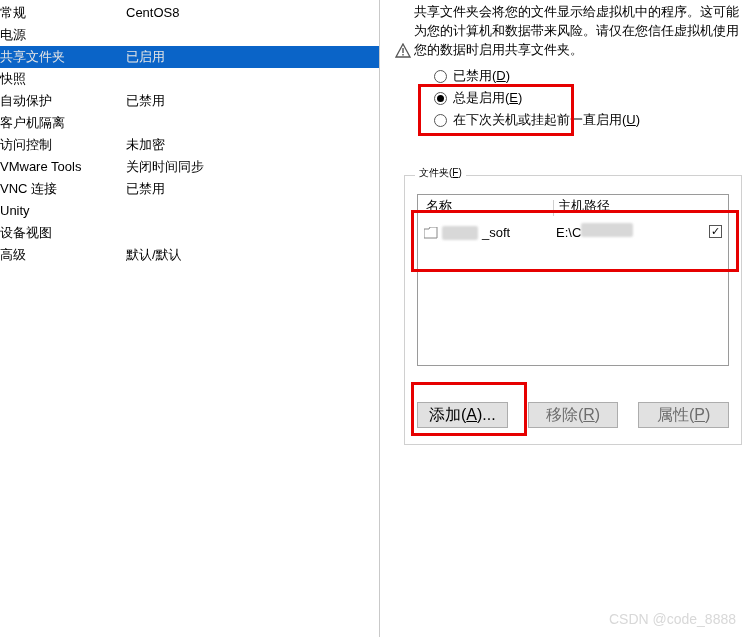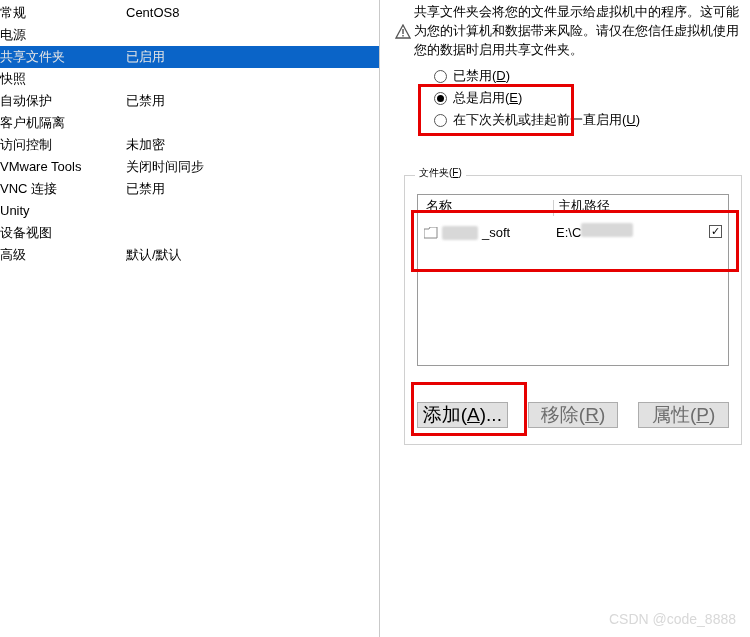--- a/index.html
+++ b/index.html
@@ -3,21 +3,21 @@
 <meta charset="utf-8">
 <style>
   html,body{margin:0;padding:0;font-family:"Microsoft YaHei","SimSun",Arial,sans-serif;font-size:13px;color:#000;background:#fff;}
   .wrap{position:relative;width:750px;height:637px;overflow:hidden;}
   .left-panel{position:absolute;left:0;top:0;width:380px;height:637px;border-right:1px solid #c9c9c9;box-sizing:border-box;padding-top:2px;}
   .nav-row{display:flex;align-items:center;height:22px;line-height:22px;}
   .nav-row .c1{width:126px;padding-left:0;}
   .nav-row .c2{flex:1;}
   .nav-row.selected{background:#0a64c8;color:#e5e5e5;}
   .right-panel{position:absolute;left:394px;top:0;right:0;height:637px;}
-  .info-row{display:flex;align-items:center;padding-top:2px;}
+  .info-row{display:flex;align-items:flex-end;padding-top:2px;}
   .warn-icon{width:18px;flex:none;display:flex;justify-content:center;padding-top:2px;}
   .info-text{flex:1;padding-left:2px;line-height:19px;padding-right:10px;}
   .radio-group{margin-left:40px;margin-top:6px;}
   .radio-item{display:flex;align-items:center;height:22px;position:relative;}
   .radio-circle{width:13px;height:13px;border:1px solid #555;border-radius:50%;margin-right:6px;display:flex;align-items:center;justify-content:center;box-sizing:border-box;}
   .radio-dot{width:7px;height:7px;background:#000;border-radius:50%;}
   .underline{text-decoration:underline;}
   .red-box{position:absolute;border:3px solid #e60000;pointer-events:none;}
   .fieldset{position:absolute;left:10px;top:175px;right:8px;height:270px;border:1px solid #d0d0d0;box-sizing:border-box;}
   .fieldset-legend{position:absolute;left:10px;top:-10px;background:#fff;padding:0 4px;font-size:10px;}
@@ -27,21 +27,21 @@
   .list-header .col-path{flex:1;padding-left:4px;}
   .list-header .sep{position:absolute;right:0;top:3px;height:16px;width:1px;background:#cfcfcf;}
   .list-row{display:flex;height:22px;align-items:flex-end;}
   .list-row .col-name{width:128px;padding-left:6px;display:flex;align-items:center;gap:4px;}
   .list-row .col-path{flex:1;padding-left:4px;display:flex;align-items:center;justify-content:space-between;padding-right:6px;}
   .folder-icon{width:14px;height:12px;display:inline-block;}
   .checkbox{width:13px;height:13px;border:1px solid #555;box-sizing:border-box;display:flex;align-items:center;justify-content:center;font-size:11px;line-height:11px;}
   .blur-box{display:inline-block;width:36px;height:14px;background:#d8d8d8;border-radius:2px;filter:blur(1px);}
   .blur-box2{display:inline-block;width:52px;height:14px;background:#d8d8d8;border-radius:2px;filter:blur(1px);}
   .button-row{position:absolute;left:12px;bottom:16px;right:12px;display:flex;gap:20px;}
-  .btn{flex:1;height:26px;border:1px solid #adadad;background:#e1e1e1;display:flex;align-items:center;justify-content:center;font-size:19px;box-sizing:border-box;}
+  .btn{flex:1;height:26px;border:1px solid #adadad;background:#e1e1e1;display:flex;align-items:center;justify-content:center;font-size:16px;box-sizing:border-box;}
   .btn.disabled{color:#6d6d6d;}
   .watermark{position:absolute;right:14px;bottom:10px;color:#d8d8d8;font-size:14px;font-family:Arial,sans-serif;}
 </style>
 </head>
 <body>
 
 <div class="wrap">
 
   <div class="left-panel">
     <div class="nav-row">

